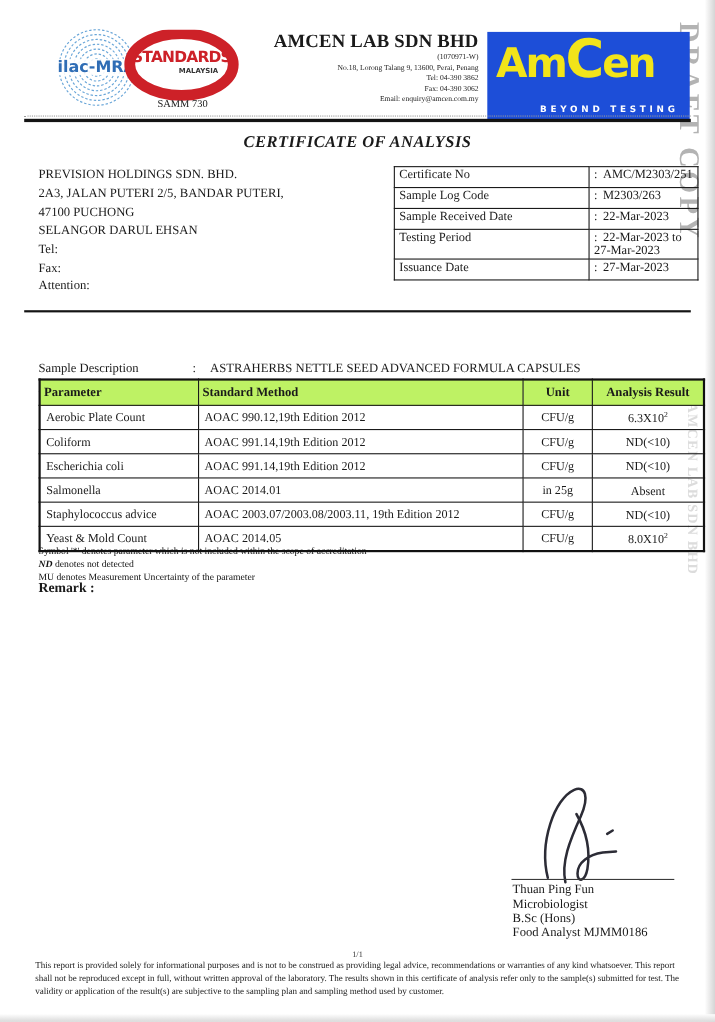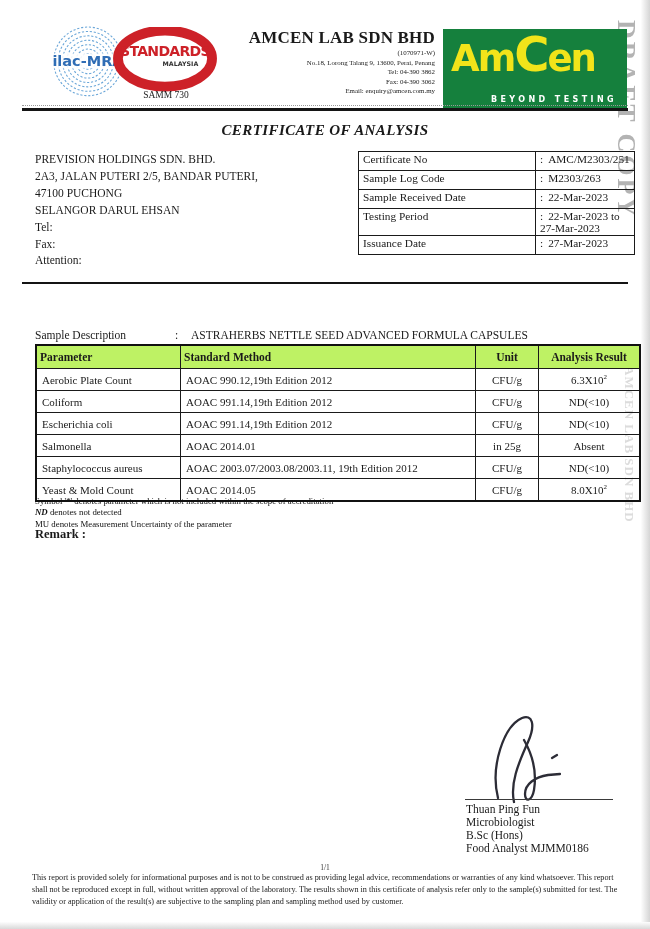--- a/index.html
+++ b/index.html
@@ -21,21 +21,21 @@
 
   
   .ilac-logo { position:absolute; left:44px; top:26px; }
   .std-logo  { position:absolute; left:112px; top:27px; }
   .samm { position:absolute; left:112px; top:90px; width:108px; text-align:center;
     font-size:9.5px; color:#222; }
   .company { position:absolute; left:225px; top:28px; width:210px; text-align:right; }
   .company-name { font-size:17px; font-weight:bold; letter-spacing:0.2px; white-space:nowrap; }
   .company-line { font-size:6.9px; line-height:9.6px; color:#222; }
   .amcen-logo { position:absolute; left:443px; top:29px; width:184px; height:80px;
-    background:#15803d; }
+    background:#1d4ed8; }
   .amcen-word { position:absolute; left:8px; top:-6px; color:#f2e41a;
     font-family:"DejaVu Sans", sans-serif; font-weight:bold; font-size:37px;
     letter-spacing:-2px; line-height:62px; white-space:nowrap; }
   .amcen-bigC { font-size:48px; }
   .amcen-tagline { position:absolute; left:10px; bottom:5px; color:#ffffff;
     font-family:"DejaVu Sans", sans-serif; font-weight:bold; font-size:8px;
     letter-spacing:3.4px; white-space:nowrap;padding-left:38px; }
 
   .rule-dot { position:absolute; left:22px; width:606px; top:105px; border-top:1px dotted #9a9a9a; }
   .rule-thick1 { position:absolute; left:22px; width:606px; top:108px; height:3px; background:#141414; }
@@ -210,21 +210,21 @@
       <td class="c-unit">CFU/g</td>
       <td class="c-result"><span>ND(&lt;10)</span><sup></sup></td>
     </tr>
     <tr>
       <td class="c-param">Salmonella</td>
       <td class="c-method">AOAC 2014.01</td>
       <td class="c-unit">in 25g</td>
       <td class="c-result"><span>Absent</span><sup></sup></td>
     </tr>
     <tr>
-      <td class="c-param">Staphylococcus aureus</td>
+      <td class="c-param">Staphylococcus advice</td>
       <td class="c-method">AOAC 2003.07/2003.08/2003.11, 19th Edition 2012</td>
       <td class="c-unit">CFU/g</td>
       <td class="c-result"><span>ND(&lt;10)</span><sup></sup></td>
     </tr>
     <tr>
       <td class="c-param">Yeast &amp; Mold Count</td>
       <td class="c-method">AOAC 2014.05</td>
       <td class="c-unit">CFU/g</td>
       <td class="c-result"><span>8.0X10</span><sup>2</sup></td>
     </tr>

